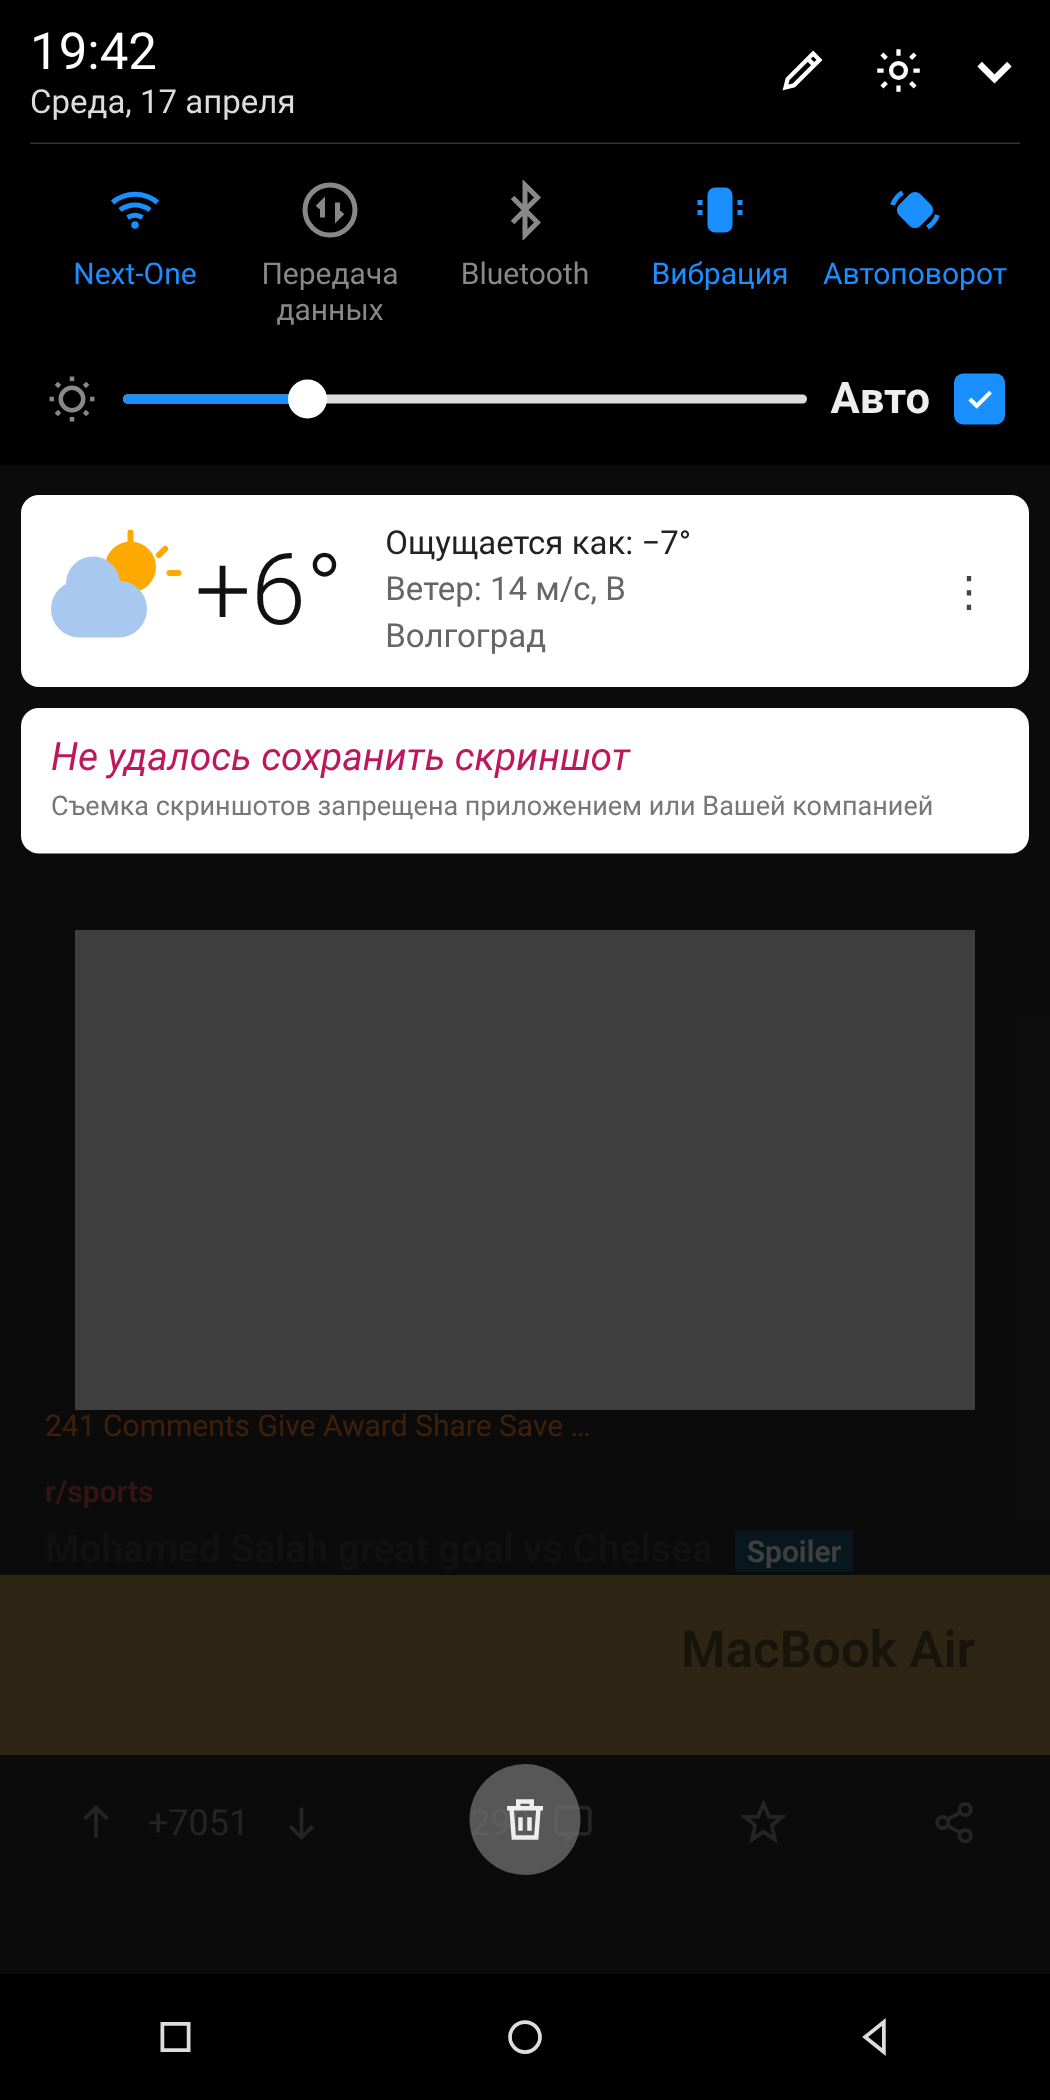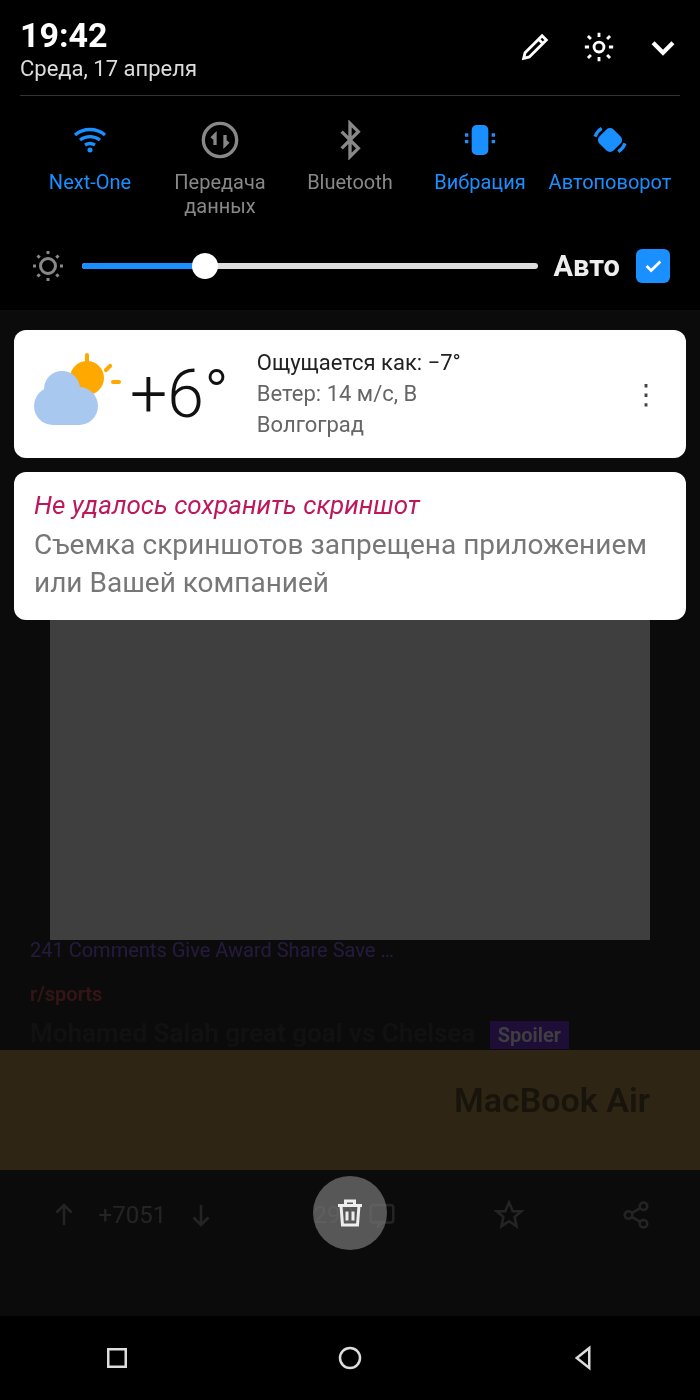--- a/index.html
+++ b/index.html
@@ -32,21 +32,21 @@
     left: 50px;
     width: 600px;
     height: 320px;
     background: #fff;
     opacity: 0.5;
   }
   .bg-text-row {
     position: absolute;
     left: 30px;
     right: 30px;
-    color: #8b5cf6;
+    color: #f97316;
     font-size: 20px;
     opacity: 0.5;
   }
   .bg-macbook {
     position: absolute;
     bottom: 230px;
     left: 0; right: 0;
     height: 120px;
     background: #9a7a3a;
     opacity: 0.6;
@@ -77,21 +77,21 @@
     background: #000;
     z-index: 10;
     padding: 0 20px;
   }
   .qs-header {
     display: flex;
     align-items: flex-start;
     padding-top: 18px;
   }
   .qs-clock { flex: 1; }
-  .qs-time { font-size: 34px; font-weight: 700; line-height: 1; }
+  .qs-time { font-size: 34px; font-weight: 400; line-height: 1; }
   .qs-date { font-size: 22px; color: #ddd; margin-top: 4px; }
   .qs-header-icons { display: flex; gap: 30px; padding-top: 12px; }
   .qs-header-icons svg { width: 34px; height: 34px; stroke: #fff; fill: none; stroke-width: 2; }
   .qs-divider { height: 1px; background: #333; margin: 14px 0 0 0; }
 
   .qs-tiles {
     display: flex;
     justify-content: space-between;
     padding: 24px 10px 10px 10px;
     align-items: flex-start;
@@ -193,21 +193,21 @@
   .weather-details .feels { color: #222; }
   .more-icon { color: #444; font-size: 28px; padding: 0 6px; letter-spacing: 0; line-height: 0.4; }
 
   .notif-header {
     display: flex; align-items: center; gap: 10px;
     color: #555; font-size: 22px; margin-bottom: 10px;
   }
   .notif-header svg.appicon { width: 26px; height: 26px; stroke: #777; fill: none; stroke-width: 1.5; }
   .notif-header svg.chev { width: 20px; height: 20px; stroke: #1a8fff; fill: none; stroke-width: 3; }
   .notif-title { font-size: 26px; color: #be185d; margin-bottom: 6px; font-style: italic; }
-  .notif-body { font-size: 28px; color: #777; line-height: 1.35; }
+  .notif-body { font-size: 18px; color: #777; line-height: 1.35; }
 
   
   .clear-circle {
     position: absolute;
     z-index: 10;
     left: 50%;
     bottom: 150px;
     transform: translateX(-50%);
     width: 74px; height: 74px;
     background: rgba(120,120,120,0.7);
@@ -231,21 +231,21 @@
 </style>
 </head>
 <body>
 
 <div class="bg-content">
   <div class="bg-post"></div>
   <div class="bg-text-row" style="top:938px;">241 Comments    Give Award    Share    Save    …</div>
   <div class="bg-text-row" style="top:982px; color:#c44; font-weight:600;">r/sports</div>
   <div class="bg-text-row" style="top:1018px; color:#333; font-size:26px; font-weight:600;">
     <span>Mohamed Salah great goal vs Chelsea</span>
-    <span style="background:#6d28d9;color:#fff;padding:2px 8px;font-size:20px;margin-left:8px;">Spoiler</span>
+    <span style="background:#0c4a6e;color:#fff;padding:2px 8px;font-size:20px;margin-left:8px;">Spoiler</span>
   </div>
   <div class="bg-macbook">MacBook Air</div>
   <div class="bg-bottom-row">
     <span style="display:flex;align-items:center;gap:20px;">
       <svg viewBox="0 0 24 24">
           <path d="M12 4v16M6 10l6-6 6 6"></path>
         </svg>
       <span>+7051</span>
       <svg viewBox="0 0 24 24">
           <path d="M12 20V4M6 14l6 6 6-6"></path>

